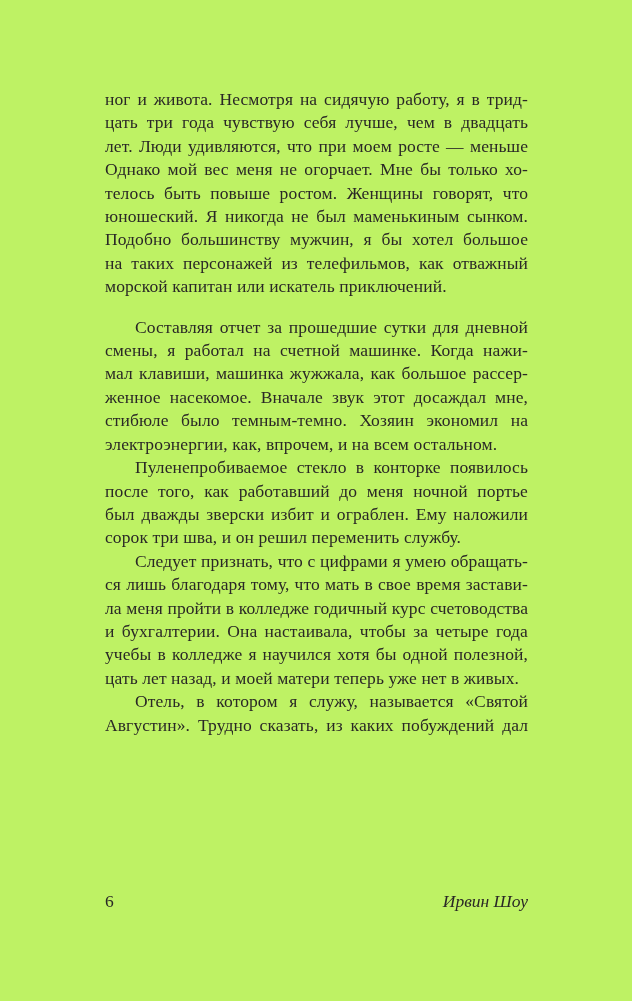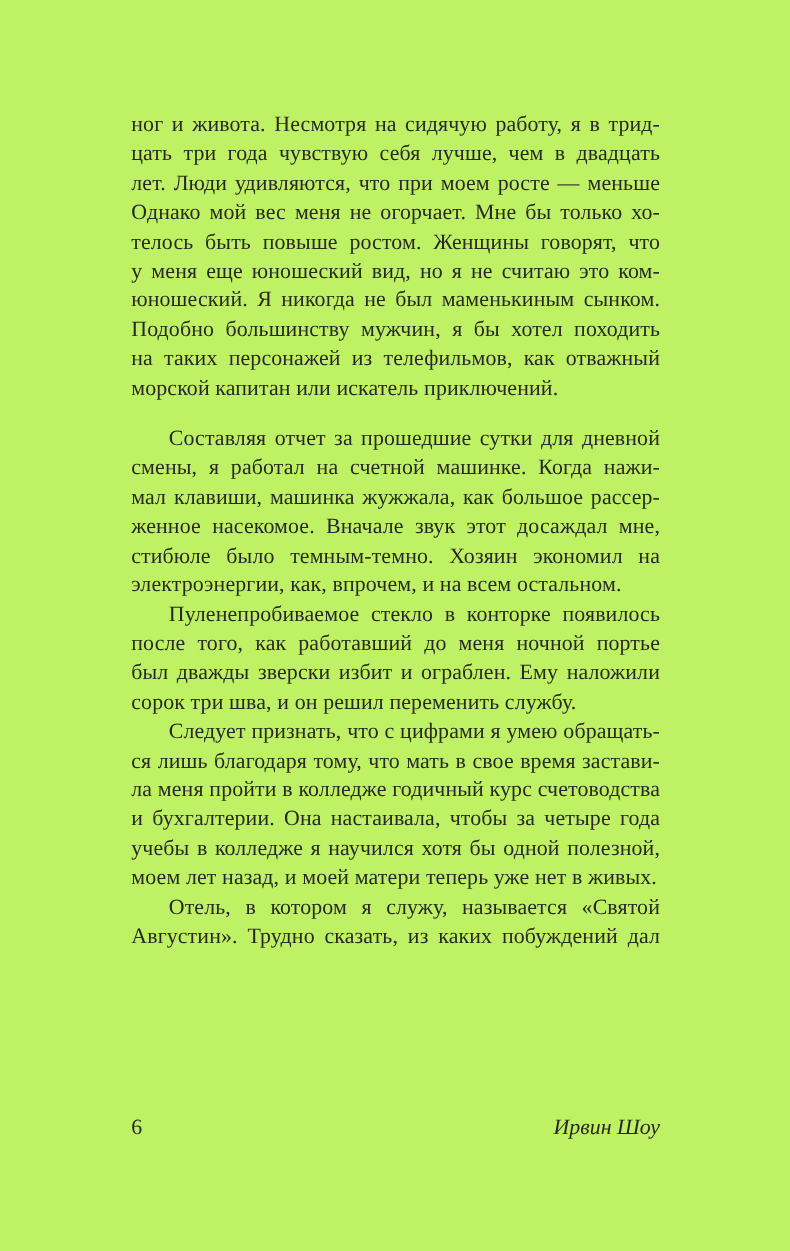--- a/index.html
+++ b/index.html
@@ -66,23 +66,22 @@
 <body>
 
 <div class="page">
   <div class="text-block" id="text-block">
       <div class="paragraph gap-after">
         <div class="line">ног и живота. Несмотря на сидячую работу, я в трид-</div>
         <div class="line">цать три года чувствую себя лучше, чем в двадцать</div>
         <div class="line">лет. Люди удивляются, что при моем росте — меньше</div>
         <div class="line">Однако мой вес меня не огорчает. Мне бы только хо-</div>
         <div class="line">телось быть повыше ростом. Женщины говорят, что</div>
-        <div class="line">у меня еще юношеский вид, но я не считаю это ком-</div>
         <div class="line">юношеский. Я никогда не был маменькиным сынком.</div>
-        <div class="line">Подобно большинству мужчин, я бы хотел походить</div>
+        <div class="line">Подобно большинству мужчин, я бы хотел большое</div>
         <div class="line">на таких персонажей из телефильмов, как отважный</div>
         <div class="line last">морской капитан или искатель приключений.</div>
       </div>
       <div class="paragraph">
         <div class="line first-indent">Составляя отчет за прошедшие сутки для дневной</div>
         <div class="line">смены, я работал на счетной машинке. Когда нажи-</div>
         <div class="line">мал клавиши, машинка жужжала, как большое рассер-</div>
         <div class="line">женное насекомое. Вначале звук этот досаждал мне,</div>
         <div class="line">стибюле было темным-темно. Хозяин экономил на</div>
         <div class="line last">электроэнергии, как, впрочем, и на всем остальном.</div>
@@ -92,21 +91,21 @@
         <div class="line">после того, как работавший до меня ночной портье</div>
         <div class="line">был дважды зверски избит и ограблен. Ему наложили</div>
         <div class="line last">сорок три шва, и он решил переменить службу.</div>
       </div>
       <div class="paragraph">
         <div class="line first-indent">Следует признать, что с цифрами я умею обращать-</div>
         <div class="line">ся лишь благодаря тому, что мать в свое время застави-</div>
         <div class="line">ла меня пройти в колледже годичный курс счетоводства</div>
         <div class="line">и бухгалтерии. Она настаивала, чтобы за четыре года</div>
         <div class="line">учебы в колледже я научился хотя бы одной полезной,</div>
-        <div class="line last">моем лет назад, и моей матери теперь уже нет в живых.</div>
+        <div class="line last">цать лет назад, и моей матери теперь уже нет в живых.</div>
       </div>
       <div class="paragraph">
         <div class="line first-indent">Отель, в котором я служу, называется «Святой</div>
         <div class="line">Августин». Трудно сказать, из каких побуждений дал</div>
       </div>
     </div>
   <div class="footer">
     <span class="page-number">6</span>
     <span class="author">Ирвин Шоу</span>
   </div>

